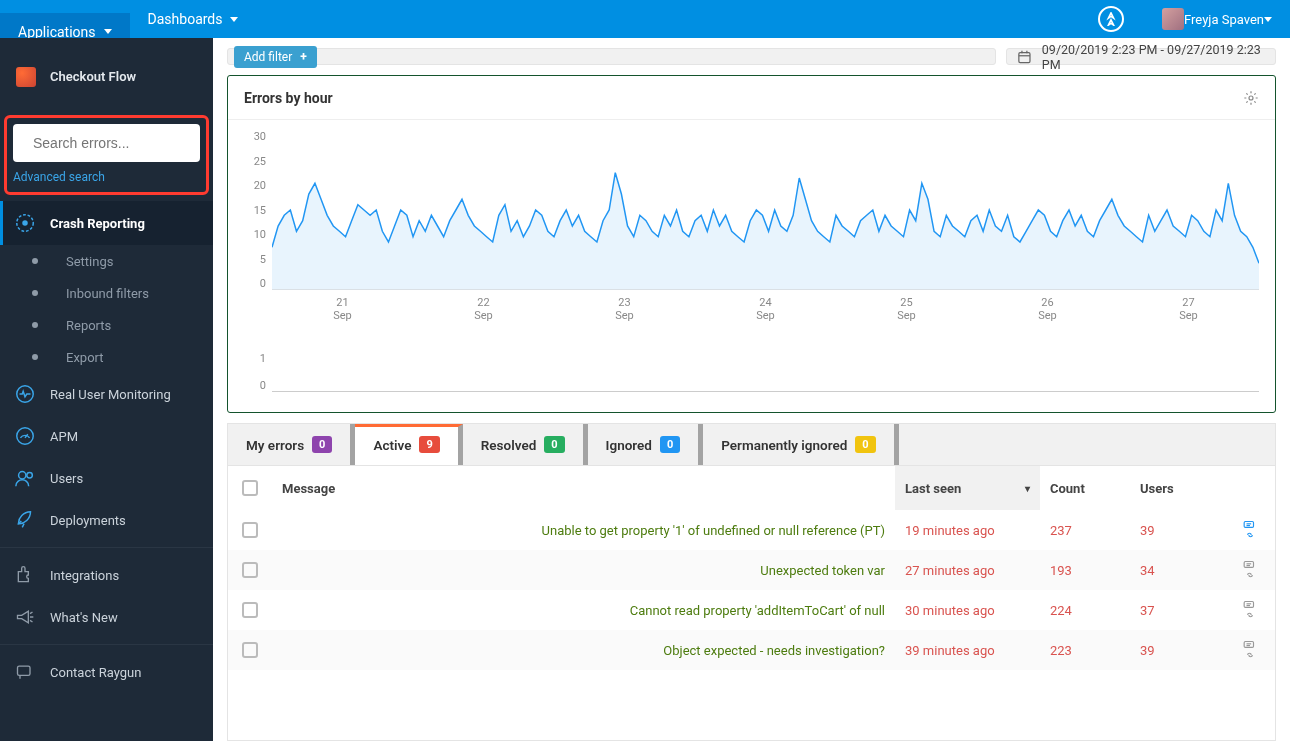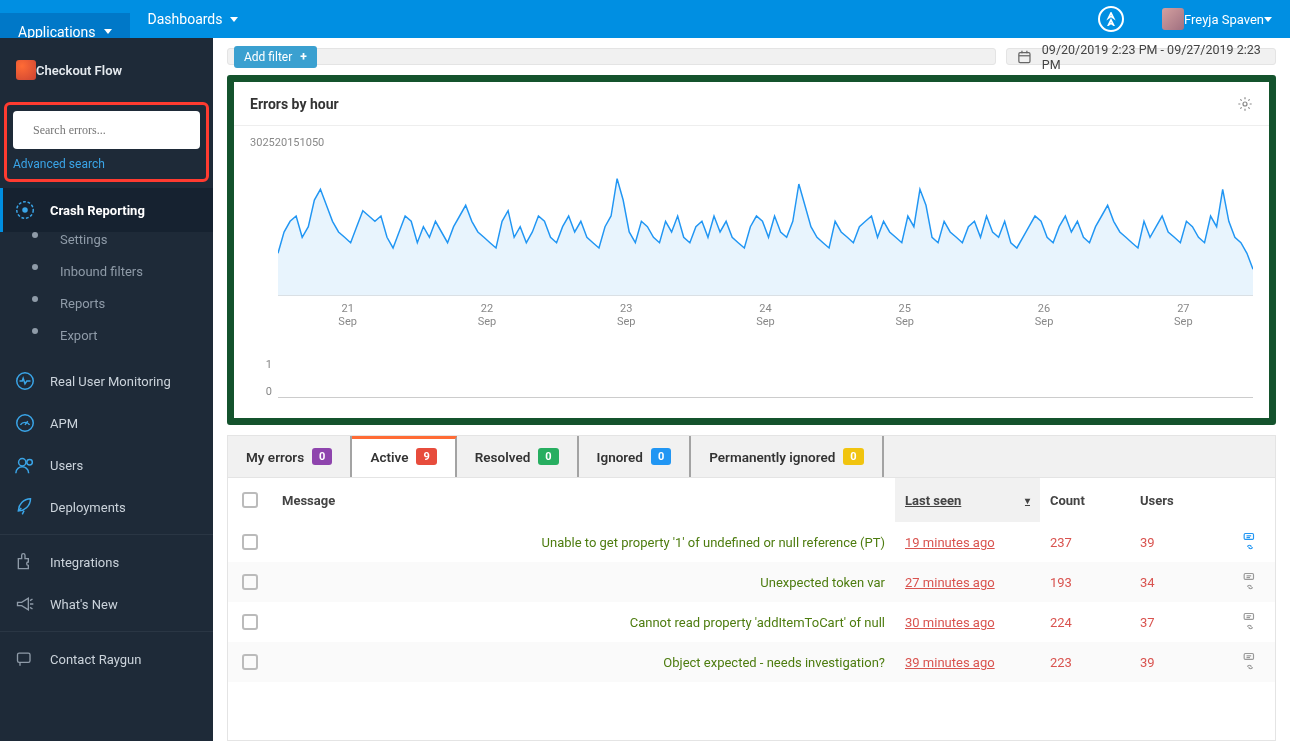--- a/index.html
+++ b/index.html
@@ -15,76 +15,76 @@
 .topbar .logo svg { width: 12px; height: 14px; }
 .topbar .user { display: flex; align-items: center; gap: 0; padding: 0 18px; height: 38px; cursor: pointer; }
 .topbar .avatar { width: 22px; height: 22px; border-radius: 3px; background: linear-gradient(135deg, #d4a0a0, #a07080); }
 .chevron-down { width: 0; height: 0; border-left: 4px solid transparent; border-right: 4px solid transparent; border-top: 5px solid #fff; }
 
 
 .body { flex: 1; display: flex; min-height: 0; }
 
 
 .sidebar { width: 213px; background: #1e2a38; color: #cbd3db; display: flex; flex-direction: column; font-size: 13px; }
-.sb-app { height: 64px; display: flex; align-items: center; padding: 0 16px; cursor: pointer; }
+.sb-app { height: 77px; display: flex; align-items: center; gap: 14px; padding: 0 16px; cursor: pointer; }
 .sb-app .app-icon { width: 20px; height: 20px; border-radius: 3px; background: radial-gradient(circle at 30% 30%, #ff6b35, #c43); }
 .sb-app .name { color: #e4e9ee; font-weight: 600; }
 .sb-search-wrap { border: 3px solid #ff3b30; border-radius: 6px; margin: 0 4px 6px 4px; padding: 6px 6px 8px 6px; background: #1e2a38; }
 .sb-search { background: #fff; border-radius: 4px; height: 38px; display: flex; align-items: center; gap: 8px; padding: 0 12px; }
-.sb-search input { border: none; outline: none; flex: 1; font-size: 12px; color: #666; background: transparent; font-family: Liberation Serif, serif; }
+.sb-search input { border: none; outline: none; flex: 1; font-size: 14px; color: #666; background: transparent; }
 .sb-adv { color: #3aa5e8; font-size: 12px; margin-top: 8px; cursor: pointer; }
 .sb-section-head { display: flex; align-items: center; gap: 14px; padding: 0 14px; height: 44px; cursor: pointer; }
 .sb-section-head.active { border-left: 3px solid #008fe2; padding-left: 11px; background: #162230; }
 .sb-section-head .label { color: #fff; font-weight: 700; }
 .sb-icon { width: 22px; height: 22px; display: flex; align-items: center; justify-content: center; }
-.sb-sub { display: flex; gap: 14px; padding: 0 14px 0 24px; height: 32px; cursor: pointer; color: #8f9ba8; }
+.sb-sub { display: flex; align-items: center; gap: 20px; padding: 0 14px 0 24px; height: 32px; cursor: pointer; color: #8f9ba8; }
 .sb-sub .dot { width: 6px; height: 6px; border-radius: 50%; background: #8f9ba8; margin: 0 8px; }
 .sb-item { display: flex; align-items: center; gap: 14px; padding: 0 14px; height: 42px; cursor: pointer; color: #cbd3db; }
 .sb-divider { height: 1px; background: #2a3644; margin: 6px 0; }
 
 
 .main { flex: 1; background: #fff; min-width: 0; display: flex; flex-direction: column; padding: 10px 14px 0 14px; overflow: hidden; }
 .filterbar { display: flex; gap: 10px; align-items: stretch; height: 17px; margin-bottom: 10px; }
 .filterbox { flex: 1; background: #f1f1f1; border: 1px solid #e4e4e4; border-radius: 3px; display: flex; align-items: center; padding: 0 6px; }
 .add-filter { background: #3aa0d0; color: #fff; border-radius: 3px; height: 22px; display: flex; align-items: center; gap: 8px; padding: 0 10px; font-size: 12px; cursor: pointer; }
 .add-filter .plus { font-weight: 700; }
 .daterange { width: 270px; background: #f1f1f1; border: 1px solid #e4e4e4; border-radius: 3px; display: flex; align-items: center; padding: 0 10px; gap: 10px; cursor: pointer; font-size: 12.5px; color: #444; }
 
 
-.chart-card { border: 7px solid #14532d; border-radius: 3px; margin-bottom: 10px; }
+.chart-card { border: 1px solid #14532d; border-radius: 3px; margin-bottom: 10px; }
 .chart-head { height: 44px; display: flex; align-items: center; justify-content: space-between; padding: 0 16px; border-bottom: 1px solid #eee; }
 .chart-head .title { font-weight: 700; font-size: 14px; }
 .chart-body { padding: 10px 16px 20px 16px; }
 .chart-area { display: flex; }
-.y-axis { width: 28px; display: flex; flex-direction: row; justify-content: space-between; font-size: 11px; color: #888; text-align: right; padding-right: 6px; height: 160px; }
+.y-axis { width: 28px; display: flex; flex-direction: column; justify-content: space-between; font-size: 11px; color: #888; text-align: right; padding-right: 6px; height: 160px; }
 .chart-svg { flex: 1; height: 160px; }
 .x-axis { display: flex; margin-left: 28px; margin-top: 6px; }
 .x-tick { flex: 1; text-align: center; font-size: 11px; color: #888; line-height: 1.2; }
 .chart-lower { margin-top: 30px; display: flex; }
 .y-axis2 { width: 28px; display: flex; flex-direction: column; justify-content: space-between; font-size: 11px; color: #888; text-align: right; padding-right: 6px; height: 40px; }
 .chart-lower-line { flex: 1; border-bottom: 1px solid #ccc; height: 40px; }
 
 
 .tabs { display: flex; border: 1px solid #e4e4e4; border-bottom: none; background: #f1f1f1; }
-.tab { padding: 12px 18px; display: flex; align-items: center; gap: 8px; cursor: pointer; border-right: 2px solid #a3a3a3; font-size: 13.5px; color: #333; font-weight: 600; justify-content: space-between; }
+.tab { padding: 12px 18px; display: flex; align-items: center; gap: 8px; cursor: pointer; border-right: 5px solid #a3a3a3; font-size: 13.5px; color: #333; font-weight: 600; justify-content: space-between; }
 .tab.active { background: #fff; border-top: 3px solid #ff6b35; padding-top: 9px; position: relative; z-index: 1;}
 .badge { padding: 2px 7px; border-radius: 3px; color: #fff; font-size: 11px; font-weight: 700; }
 .badge.purple { background: #8e44ad; }
 .badge.red { background: #e74c3c; }
 .badge.green { background: #27ae60; }
 .badge.blue { background: #2196f3; }
 .badge.yellow { background: #f1c40f; }
 
 
 .table { border: 1px solid #e4e4e4; flex: 1; overflow: auto; }
 .thead { display: flex; height: 44px; align-items: center; font-weight: 700; font-size: 13px; color: #444; }
 .thead .th, .trow .td { padding: 0 10px; }
 .col-chk { width: 44px; display: flex; justify-content: center; }
 .col-msg { flex: 1; }
-.col-last { width: 145px; text-decoration: underline; }
+.col-last { width: 145px; }
 .col-count { width: 90px; }
 .col-users { width: 95px; }
 .col-icons { width: 50px; }
 .thead .col-last { background: #f1f1f1; display: flex; align-items: center; justify-content: space-between; height: 44px;}
 .thead .col-last .sort-arrow { font-size: 10px; }
 .trow { display: flex; height: 40px; align-items: center; font-size: 13px; }
 .trow:nth-child(even) { background: #fafafa; }
 .trow .col-msg { color: #4d7c0f; cursor: pointer; text-align: right; }
 .trow .col-last, .trow .col-count, .trow .col-users { color: #d9534f; }
 .checkbox { width: 16px; height: 16px; border: 2px solid #bbb; border-radius: 3px; cursor: pointer; }

